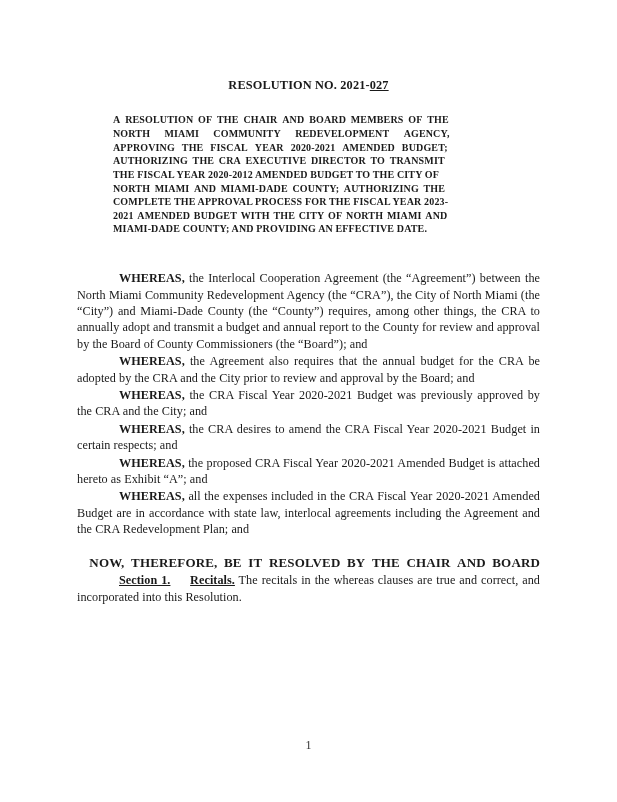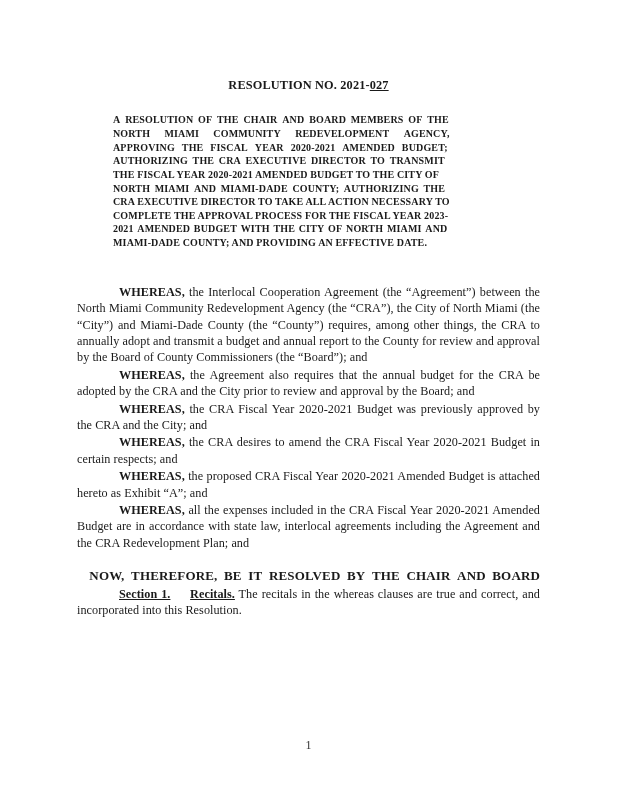--- a/index.html
+++ b/index.html
@@ -103,23 +103,22 @@
 
   <div class="doc-body">
 
     <div class="res-number"><span>RESOLUTION NO. 2021-</span><span class="u">027</span></div>
 
     <div class="title-block">
       <div class="jline"><span style="white-space: pre;"><span>A</span><span style="display: inline-block; width: 4.76875px;"></span><span>RESOLUTION</span><span style="display: inline-block; width: 4.76875px;"></span><span>OF</span><span style="display: inline-block; width: 4.76875px;"></span><span>THE</span><span style="display: inline-block; width: 4.76875px;"></span><span>CHAIR</span><span style="display: inline-block; width: 4.76875px;"></span><span>AND</span><span style="display: inline-block; width: 4.76875px;"></span><span>BOARD</span><span style="display: inline-block; width: 4.76875px;"></span><span>MEMBERS</span><span style="display: inline-block; width: 4.76875px;"></span><span>OF</span><span style="display: inline-block; width: 4.76875px;"></span><span>THE</span></span></div>
       <div class="jline"><span style="white-space: pre;"><span>NORTH</span><span style="display: inline-block; width: 14.3195px;"></span><span>MIAMI</span><span style="display: inline-block; width: 14.3195px;"></span><span>COMMUNITY</span><span style="display: inline-block; width: 14.3195px;"></span><span>REDEVELOPMENT</span><span style="display: inline-block; width: 14.3195px;"></span><span>AGENCY,</span></span></div>
       <div class="jline"><span style="white-space: pre;"><span>APPROVING</span><span style="display: inline-block; width: 6.91979px;"></span><span>THE</span><span style="display: inline-block; width: 6.91979px;"></span><span>FISCAL</span><span style="display: inline-block; width: 6.91979px;"></span><span>YEAR</span><span style="display: inline-block; width: 6.91979px;"></span><span>2020-2021</span><span style="display: inline-block; width: 6.91979px;"></span><span>AMENDED</span><span style="display: inline-block; width: 6.91979px;"></span><span>BUDGET;</span></span></div>
       <div class="jline"><span style="white-space: pre;"><span>AUTHORIZING</span><span style="display: inline-block; width: 4.62031px;"></span><span>THE</span><span style="display: inline-block; width: 4.62031px;"></span><span>CRA</span><span style="display: inline-block; width: 4.62031px;"></span><span>EXECUTIVE</span><span style="display: inline-block; width: 4.62031px;"></span><span>DIRECTOR</span><span style="display: inline-block; width: 4.62031px;"></span><span>TO</span><span style="display: inline-block; width: 4.62031px;"></span><span>TRANSMIT</span></span></div>
-      <div class="jline"><span style="white-space: pre;">THE FISCAL YEAR 2020-2021 AMENDED BUDGET TO THE CITY OF</span></div>
+      <div class="jline"><span style="white-space: pre;">THE FISCAL YEAR 2020-2012 AMENDED BUDGET TO THE CITY OF</span></div>
       <div class="jline"><span style="white-space: pre;"><span>NORTH</span><span style="display: inline-block; width: 4.62812px;"></span><span>MIAMI</span><span style="display: inline-block; width: 4.62812px;"></span><span>AND</span><span style="display: inline-block; width: 4.62812px;"></span><span>MIAMI-DADE</span><span style="display: inline-block; width: 4.62812px;"></span><span>COUNTY;</span><span style="display: inline-block; width: 4.62812px;"></span><span>AUTHORIZING</span><span style="display: inline-block; width: 4.62812px;"></span><span>THE</span></span></div>
-      <div class="jline"><span style="white-space: pre;">CRA EXECUTIVE DIRECTOR TO TAKE ALL ACTION NECESSARY TO</span></div>
       <div class="jline"><span style="white-space: pre;">COMPLETE THE APPROVAL PROCESS FOR THE FISCAL YEAR 2023-</span></div>
       <div class="jline"><span style="white-space: pre;"><span>2021</span><span style="display: inline-block; width: 3.76528px;"></span><span>AMENDED</span><span style="display: inline-block; width: 3.76528px;"></span><span>BUDGET</span><span style="display: inline-block; width: 3.76528px;"></span><span>WITH</span><span style="display: inline-block; width: 3.76528px;"></span><span>THE</span><span style="display: inline-block; width: 3.76528px;"></span><span>CITY</span><span style="display: inline-block; width: 3.76528px;"></span><span>OF</span><span style="display: inline-block; width: 3.76528px;"></span><span>NORTH</span><span style="display: inline-block; width: 3.76528px;"></span><span>MIAMI</span><span style="display: inline-block; width: 3.76528px;"></span><span>AND</span></span></div>
       <div class="jline last"><span>MIAMI-DADE COUNTY; AND PROVIDING AN EFFECTIVE DATE.</span></div>
     </div>
 
     <div class="whereas-group">
 
       <p class="para"><span class="indent"></span><span class="bold">WHEREAS,</span><span> the Interlocal Cooperation Agreement (the “Agreement”) between the North Miami Community Redevelopment Agency (the “CRA”), the City of North Miami (the “City”) and Miami-Dade County (the “County”) requires, among other things, the CRA to annually adopt and transmit a budget and annual report to the County for review and approval by the Board of County Commissioners (the “Board”); and</span></p>
 
       <p class="para spaced"><span class="indent"></span><span class="bold">WHEREAS,</span><span> the Agreement also requires that the annual budget for the CRA be adopted by the CRA and the City prior to review and approval by the Board; and</span></p>

